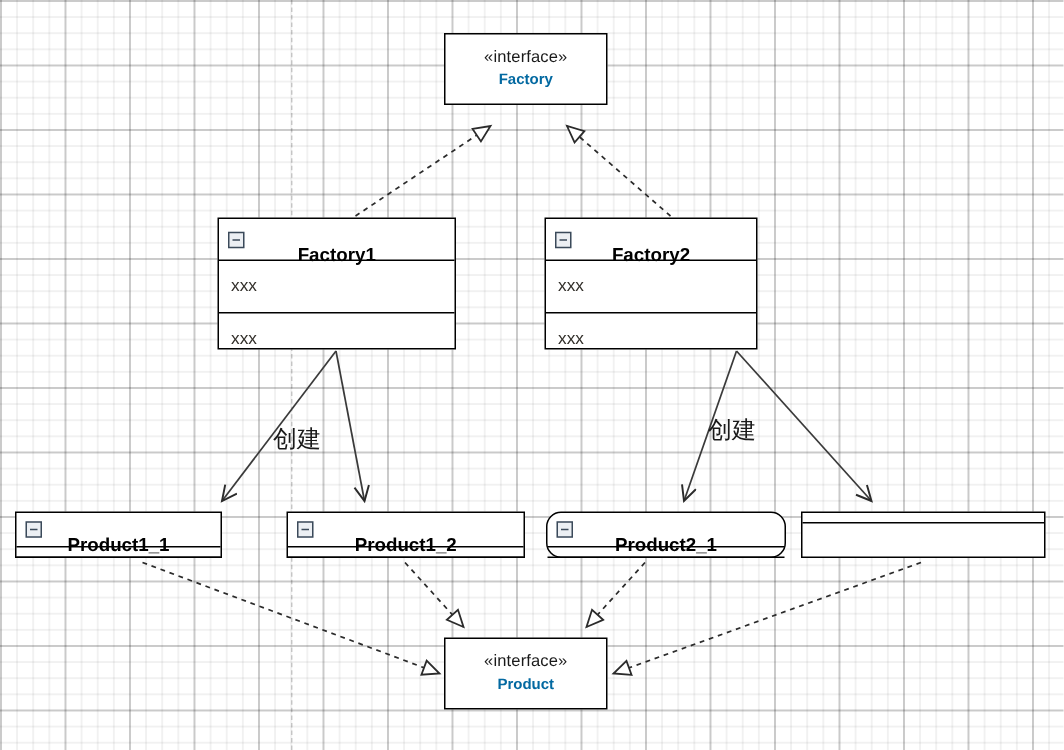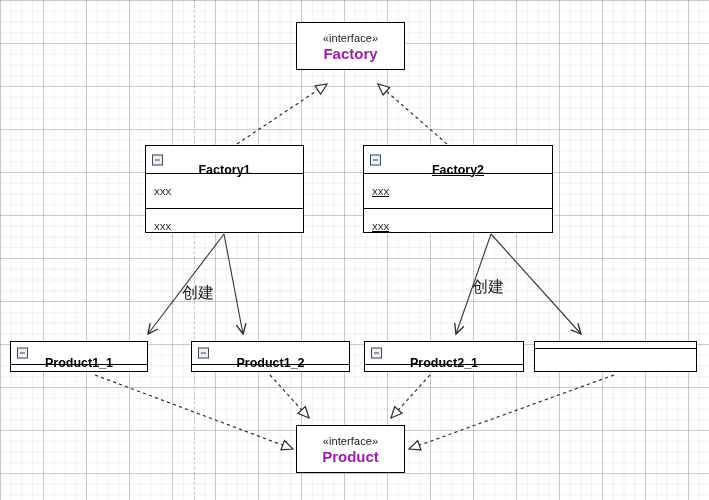--- a/index.html
+++ b/index.html
@@ -47,23 +47,23 @@
     align-items: center;
     justify-content: center;
   }
   .iface .stereo {
     font-size: 11px;
     color: #1a1a1a;
     line-height: 15px;
     letter-spacing: 0.1px;
   }
   .iface .nm {
-    font-size: 15px;
+    font-size: 10px;
     font-weight: bold;
-    color: #a21caf;
+    color: #0369a1;
     line-height: 16px;
   }
   
   .cls .hdr {
     position: relative;
     height: 27px;
     display: flex;
     align-items: center;
     justify-content: center;
     border-bottom: 1.6px solid #000000;
@@ -168,21 +168,21 @@
 
   <div class="node cls" style="left:145px; top:145px; width:159px; height:88px;">
     <div class="hdr">
       <span class="collapse-icon"></span>
       <span class="title">Factory1</span>
     </div>
     <div class="comp">xxx</div>
     <div class="comp last">xxx</div>
   </div>
 
-  <div class="node cls" style="left:363px; top:145px; width:190px; height:88px;text-decoration:underline;">
+  <div class="node cls" style="left:363px; top:145px; width:142px; height:88px;">
     <div class="hdr">
       <span class="collapse-icon"></span>
       <span class="title">Factory2</span>
     </div>
     <div class="comp">xxx</div>
     <div class="comp last">xxx</div>
   </div>
 
   <div class="node cls" style="left:10px; top:341px; width:138px; height:31px;">
     <div class="hdr" style="height:22px;">
@@ -195,21 +195,21 @@
 
   <div class="node cls" style="left:191px; top:341px; width:159px; height:31px;">
     <div class="hdr" style="height:22px;">
       <span class="collapse-icon"></span>
       <span class="title">Product1_2</span>
     </div>
     <div class="comp thin"></div>
     <div class="comp thin last"></div>
   </div>
 
-  <div class="node cls" style="left:364px; top:341px; width:160px; height:31px;">
+  <div class="node cls" style="left:364px; top:341px; width:160px; height:31px;border-radius:10px;">
     <div class="hdr" style="height:22px;">
       <span class="collapse-icon"></span>
       <span class="title">Product2_1</span>
     </div>
     <div class="comp thin"></div>
     <div class="comp thin last"></div>
   </div>
 
   <div class="node cls" style="left:534px; top:341px; width:163px; height:31px;">
     <div class="comp thin"></div>

